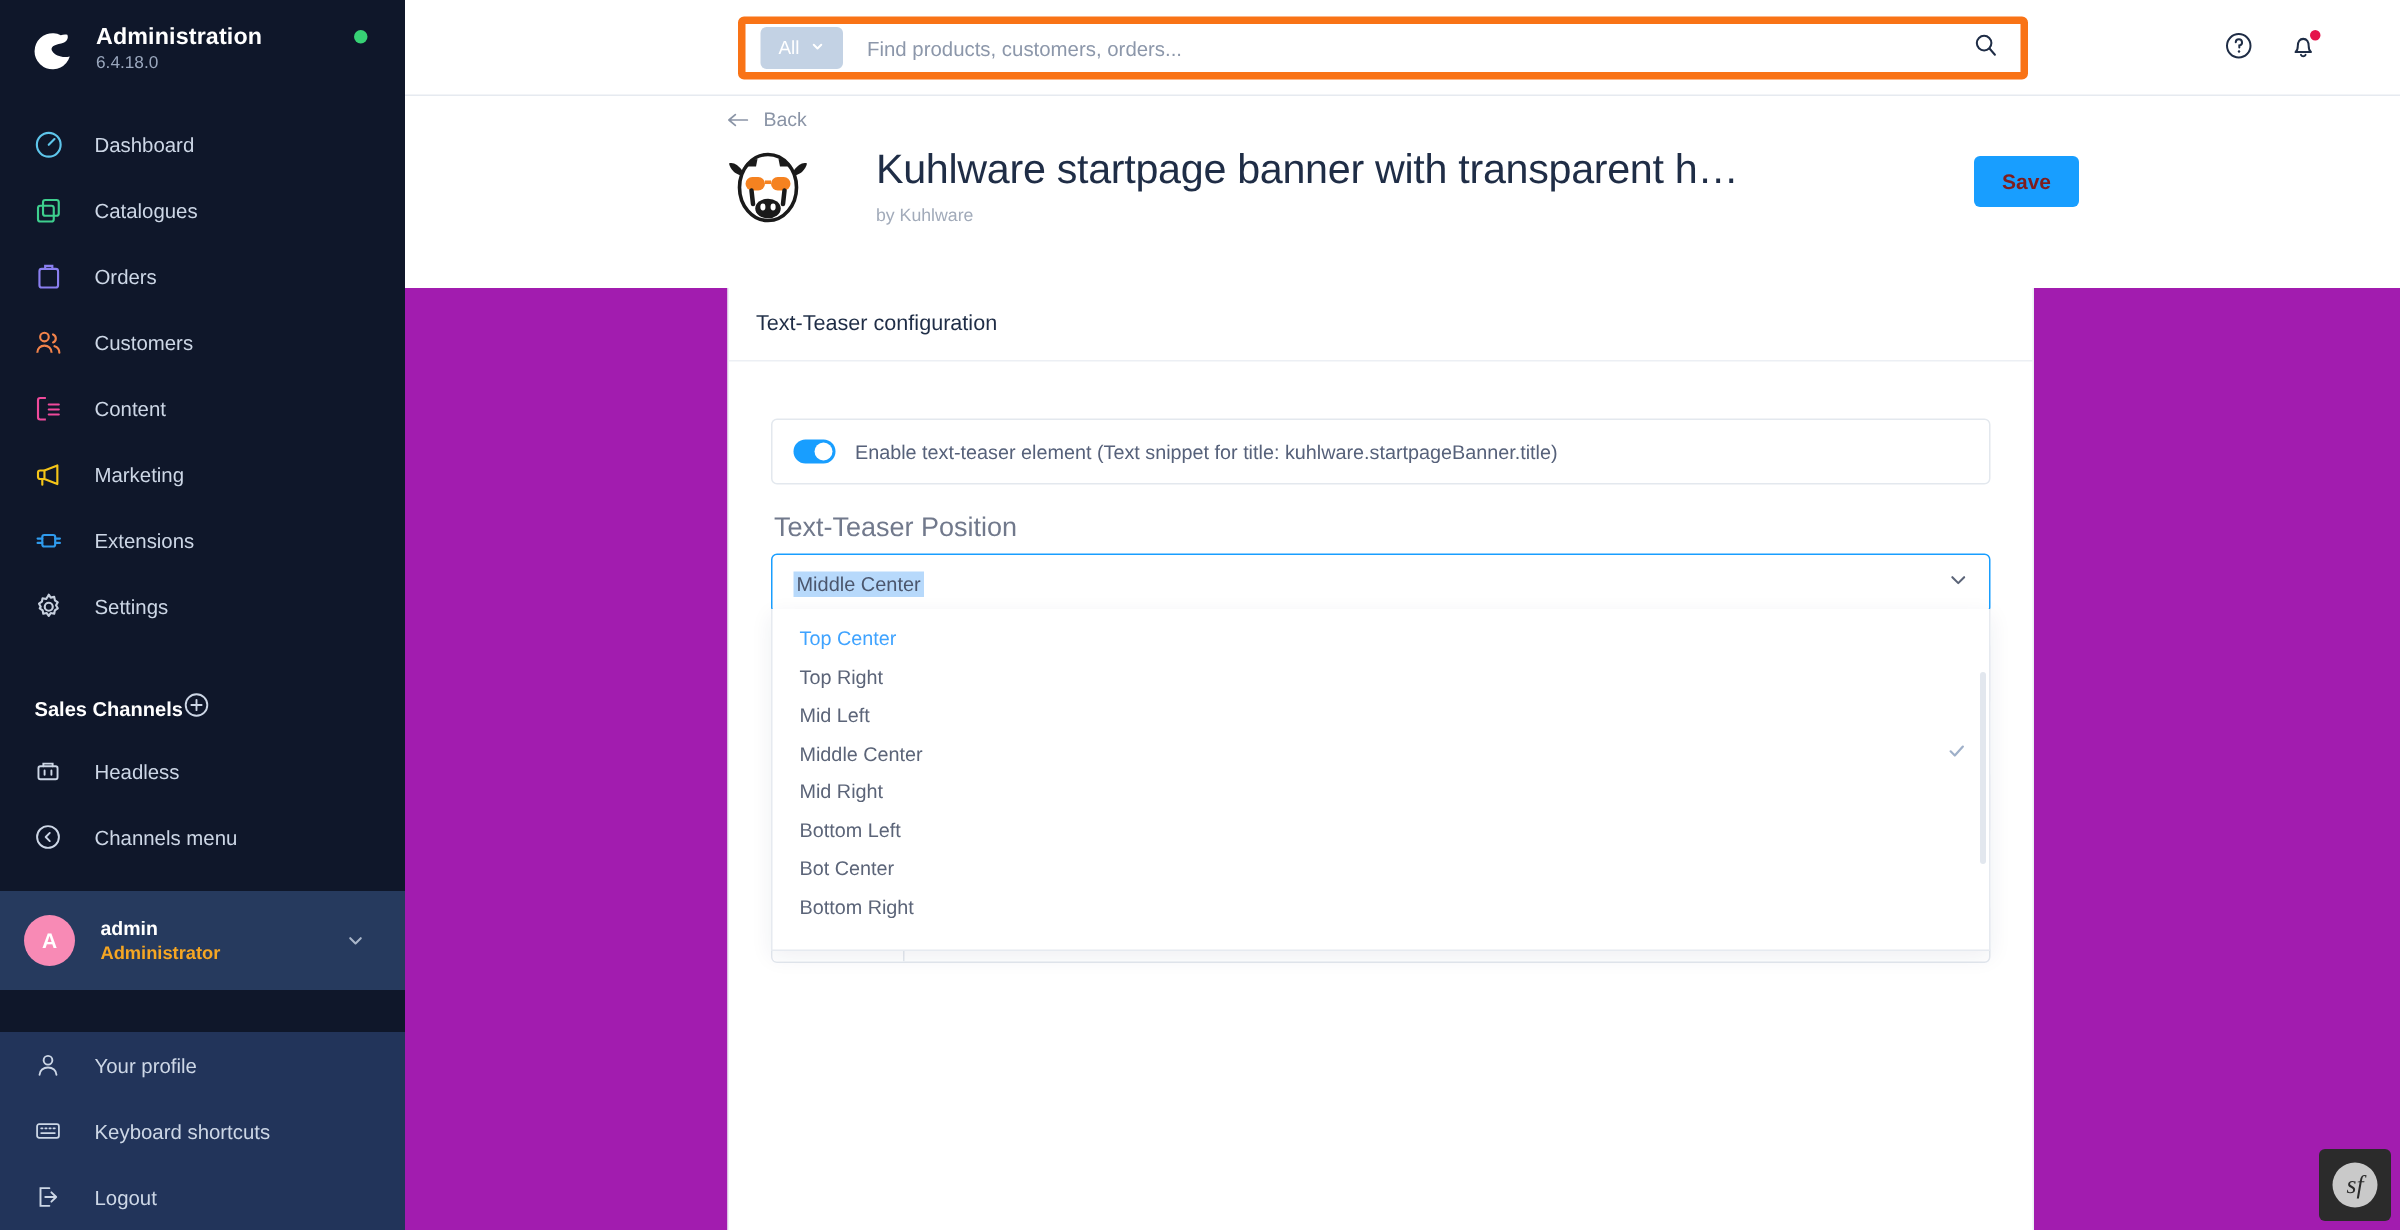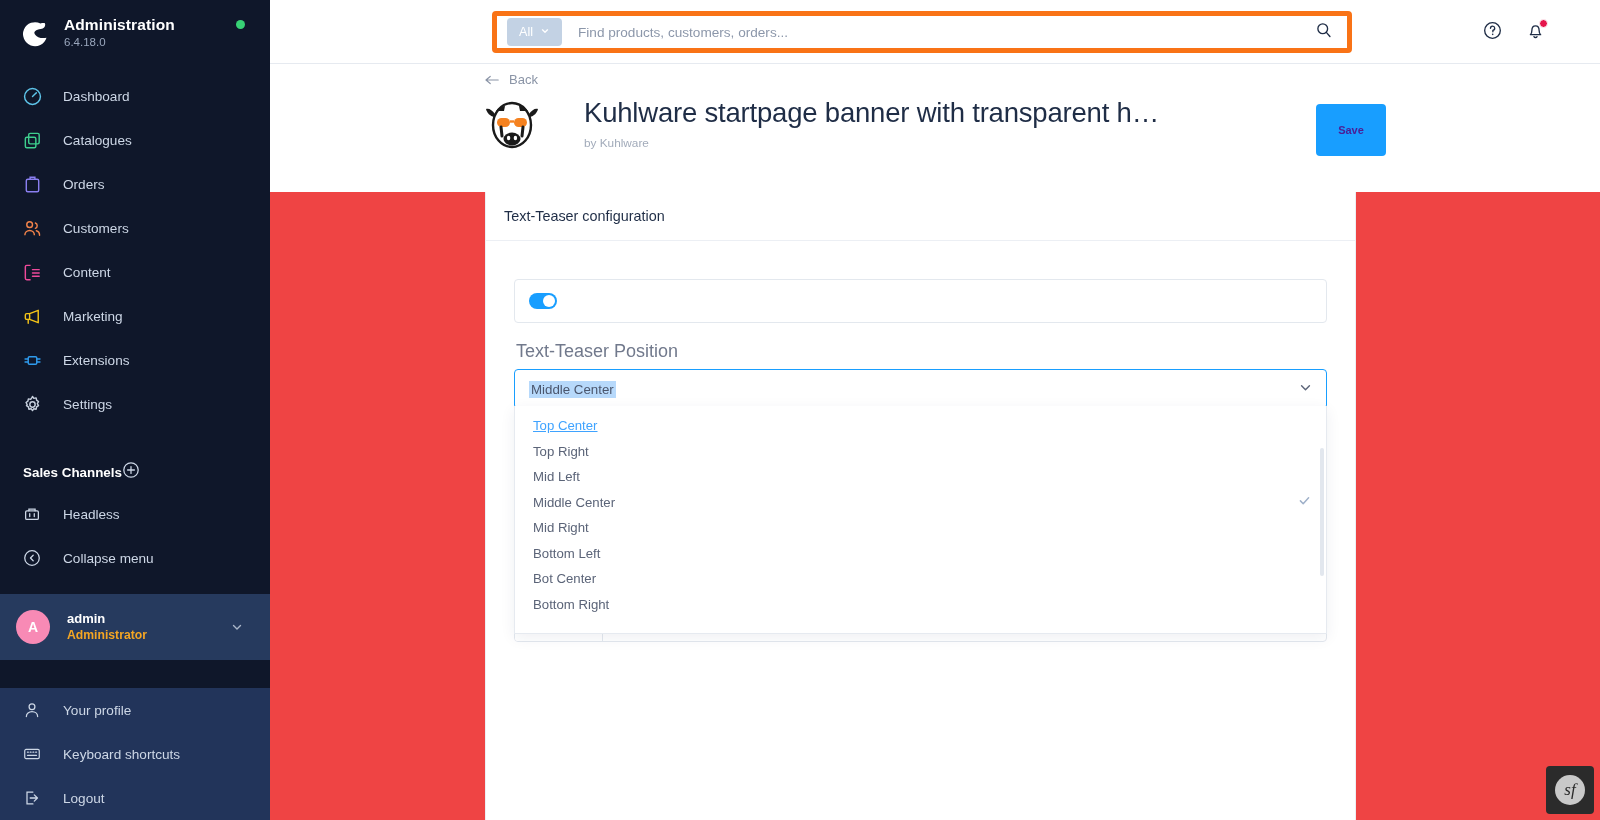--- a/index.html
+++ b/index.html
@@ -118,31 +118,31 @@
     display: flex; align-items: center; gap: 9px;
     font-size: 13px; color: #8a94a6; cursor: pointer;
   }
   .ext-row { position: absolute; left: 212px; top: 30px; display: flex; align-items: center; gap: 24px; }
   .cow-logo { width: 60px; height: 60px; flex: 0 0 60px; margin-right: 18px; }
   .ext-titles { display: flex; flex-direction: column; }
   .ext-title { font-size: 27.5px; color: #1f2d46; letter-spacing: -.2px; line-height: 1.1; }
   .ext-by { font-size: 11.8px; color: #a2abba; margin-top: 7px; }
   .save-btn {
     position: absolute; right: 214px; top: 40px;
-    width: 70px; height: 52px; border-radius: 4px;
-    background: #189eff; color: #4c1d95;
+    width: 70px; height: 34px; border-radius: 4px;
+    background: #189eff; color: #7f1d1d;
     border: none; cursor: pointer;
-    font-size: 11px; font-weight: bold;
+    font-size: 14px; font-weight: bold;
     font-family: "Liberation Sans", sans-serif;
   }
 
   
   .content {
     position: absolute; left: 0; right: 0; top: 192px; bottom: 0;
-    background: #ef4444;
+    background: #a21caf;
   }
   .card {
     position: absolute; left: 215px; top: 0; width: 871px;
     background: #ffffff;
     border-left: 1px solid #eceff4; border-right: 1px solid #eceff4;
     min-height: 628px;
   }
   .card-head {
     height: 49px; border-bottom: 1px solid #eceff4;
     display: flex; align-items: center; padding-left: 18px;
@@ -183,21 +183,21 @@
     border: 1px solid #e6eaf0;
     border-top: none;
     box-shadow: 0 4px 14px rgba(30,45,80,.07);
     height: 228px; overflow: hidden; z-index: 4;
   }
   .dd-item {
     height: 25.5px; display: flex; align-items: center; justify-content: space-between;
     padding: 0 15px 0 18px; font-size: 13.2px; color: #5b6478; cursor: pointer;
   }
   .dd-item:first-child { margin-top: 7px; }
-  .dd-item.hl { color: #3fa3ff; text-decoration: underline; }
+  .dd-item.hl { color: #3fa3ff; }
   .dd-check { color: #9fb0c9; font-size: 13px; }
   .dd-scrollbar {
     position: absolute; right: 2px; top: 42px;
     width: 4px; height: 128px; border-radius: 2px;
     background: #e2e7ee;
   }
 
   .spacer-sub { height: 18px; }
   .link-label { font-size: 12.6px; color: #71798c; margin: 24px 0 7px 2px; }
   .link-field {
@@ -350,21 +350,21 @@
       <span class="sb-label">Headless</span>
     </div>
 
     <div class="sb-item">
       <span class="sb-ico">
         <svg viewBox="0 0 22 22" width="20" height="20" fill="none" stroke="#cdd7e6" stroke-width="1.4">
           <circle cx="11" cy="11" r="8"></circle>
             <path d="M12.3 8l-3 3 3 3" stroke-linecap="round" stroke-linejoin="round"></path>
         </svg>
       </span>
-      <span class="sb-label">Collapse menu</span>
+      <span class="sb-label">Channels menu</span>
     </div>
 
     <div class="sb-user">
       <span class="avatar">A</span>
       <div class="user-meta">
         <span class="user-name">admin</span>
         <span class="user-role">Administrator</span>
       </div>
       <span class="user-chev">
         <svg viewBox="0 0 16 16" width="14" height="14" fill="none" stroke="#aab6c9" stroke-width="1.6">
@@ -483,20 +483,21 @@
         <div class="card-head">
           <span class="card-head-title">Text-Teaser configuration</span>
         </div>
 
         <div class="card-body">
 
           <div class="switch-panel">
             <span class="switch">
                 <span class="knob"></span>
               </span>
+            <span class="switch-label">Enable text-teaser element (Text snippet for title: kuhlware.startpageBanner.title)</span>
           </div>
 
           <div class="field-label">Text-Teaser Position</div>
 
           <div class="select-box">
             <span class="select-value">Middle Center</span>
             <span>
               <svg viewBox="0 0 16 16" width="15" height="15" fill="none" stroke="#5b6478" stroke-width="1.5">
                 <path d="M3.8 6.2L8 10.4l4.2-4.2" stroke-linecap="round" stroke-linejoin="round"></path>
               </svg>

